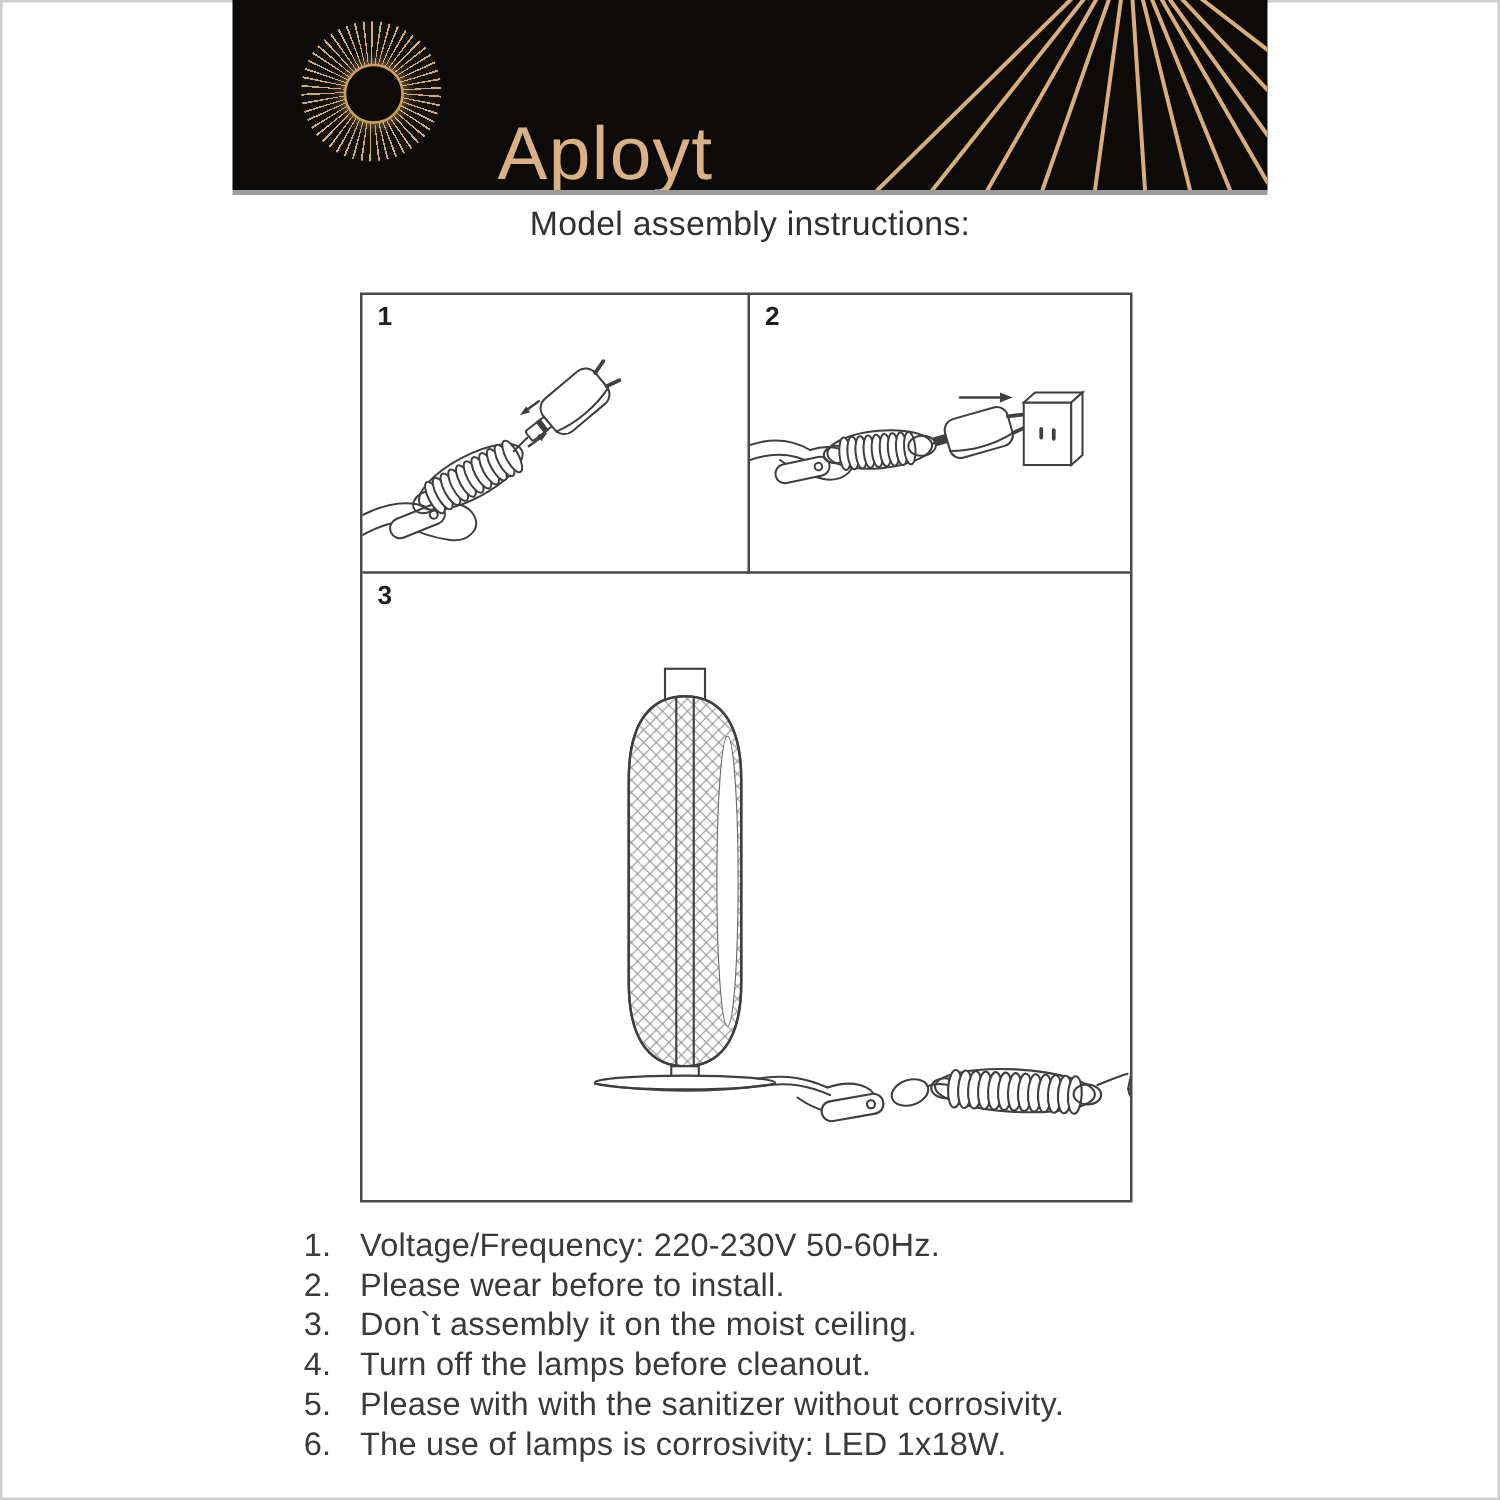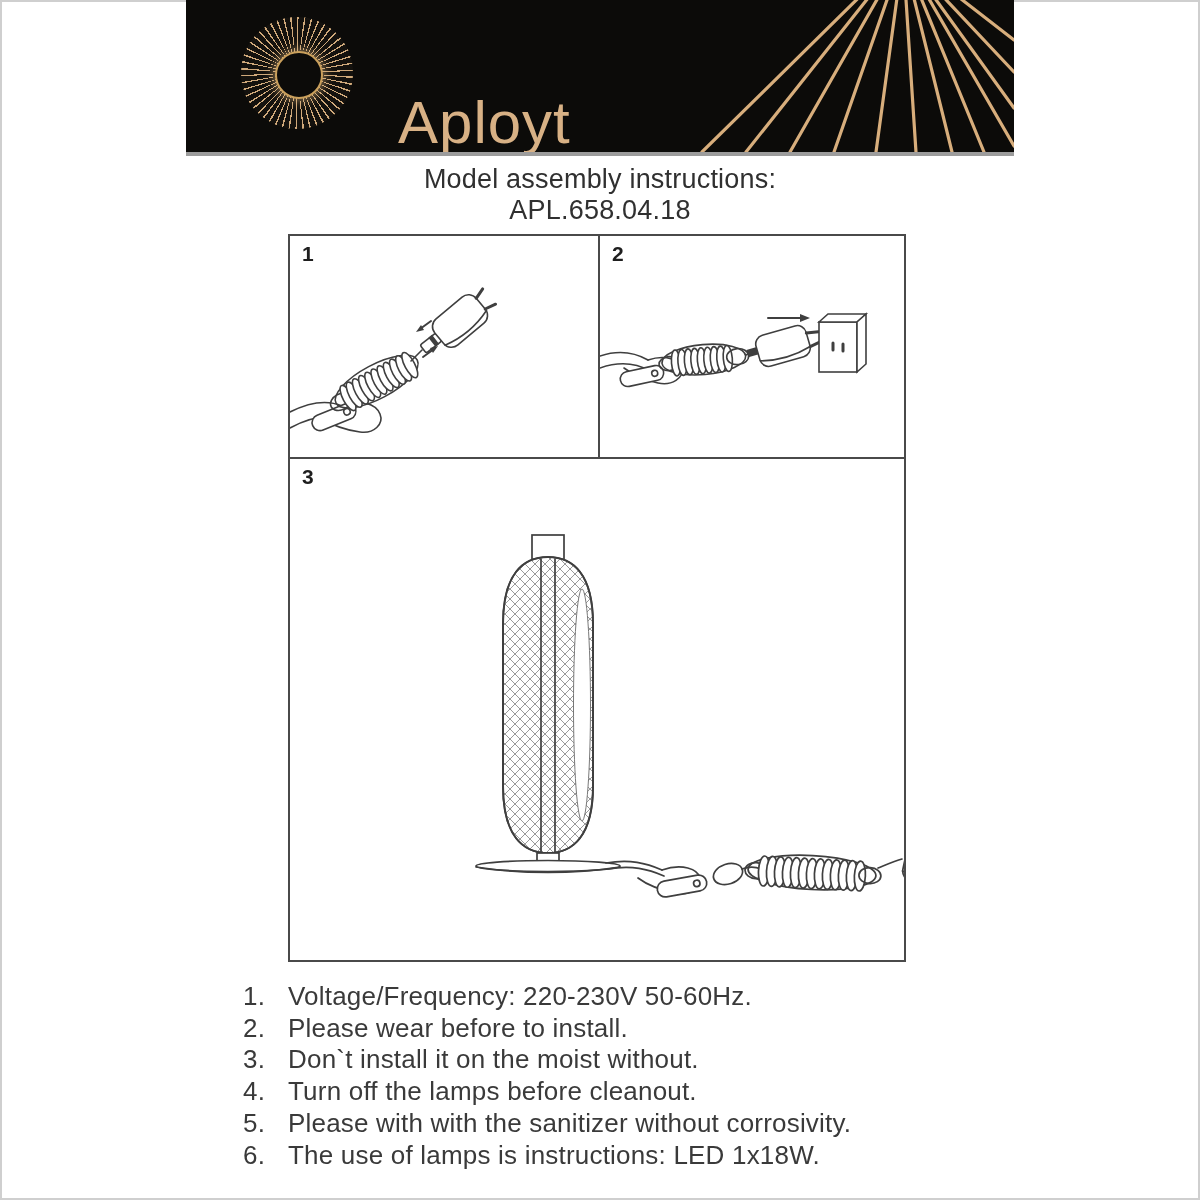--- a/index.html
+++ b/index.html
@@ -78,21 +78,20 @@
         <line x1="219" y1="-46" x2="330" y2="108"></line>
         <line x1="219" y1="-46" x2="330" y2="72"></line>
         <line x1="219" y1="-46" x2="330" y2="40"></line>
       </g>
     </svg>
   </div>
   <div class="banner-underline"></div>
 
   <div class="title-block">
     <div class="title-line">Model assembly instructions:</div>
-    <div class="title-line">APL.658.04.18</div>
   </div>
 
   <div class="figure-box">
 
     <div class="panel panel-1">
       <div class="panel-num">1</div>
       <svg width="308" height="219" viewBox="0 0 308 219">
         <g fill="none" stroke="#3f3f3f" stroke-width="1.6" stroke-linecap="round">
 
           <path d="M0,176 C20,166 38,164 52,170"></path>
@@ -291,29 +290,29 @@
     <div class="instr-row">
       <span class="instr-num">1.</span>
       <span class="instr-text">Voltage/Frequency: 220-230V 50-60Hz.</span>
     </div>
     <div class="instr-row">
       <span class="instr-num">2.</span>
       <span class="instr-text">Please wear before to install.</span>
     </div>
     <div class="instr-row">
       <span class="instr-num">3.</span>
-      <span class="instr-text">Don`t install it on the moist without.</span>
+      <span class="instr-text">Don`t assembly it on the moist ceiling.</span>
     </div>
     <div class="instr-row">
       <span class="instr-num">4.</span>
       <span class="instr-text">Turn off the lamps before cleanout.</span>
     </div>
     <div class="instr-row">
       <span class="instr-num">5.</span>
       <span class="instr-text">Please with  with the sanitizer without corrosivity.</span>
     </div>
     <div class="instr-row">
       <span class="instr-num">6.</span>
-      <span class="instr-text">The use of lamps is instructions: LED 1x18W.</span>
+      <span class="instr-text">The use of lamps is corrosivity: LED 1x18W.</span>
     </div>
   </div>
 
 </div>
 
 </body></html>

